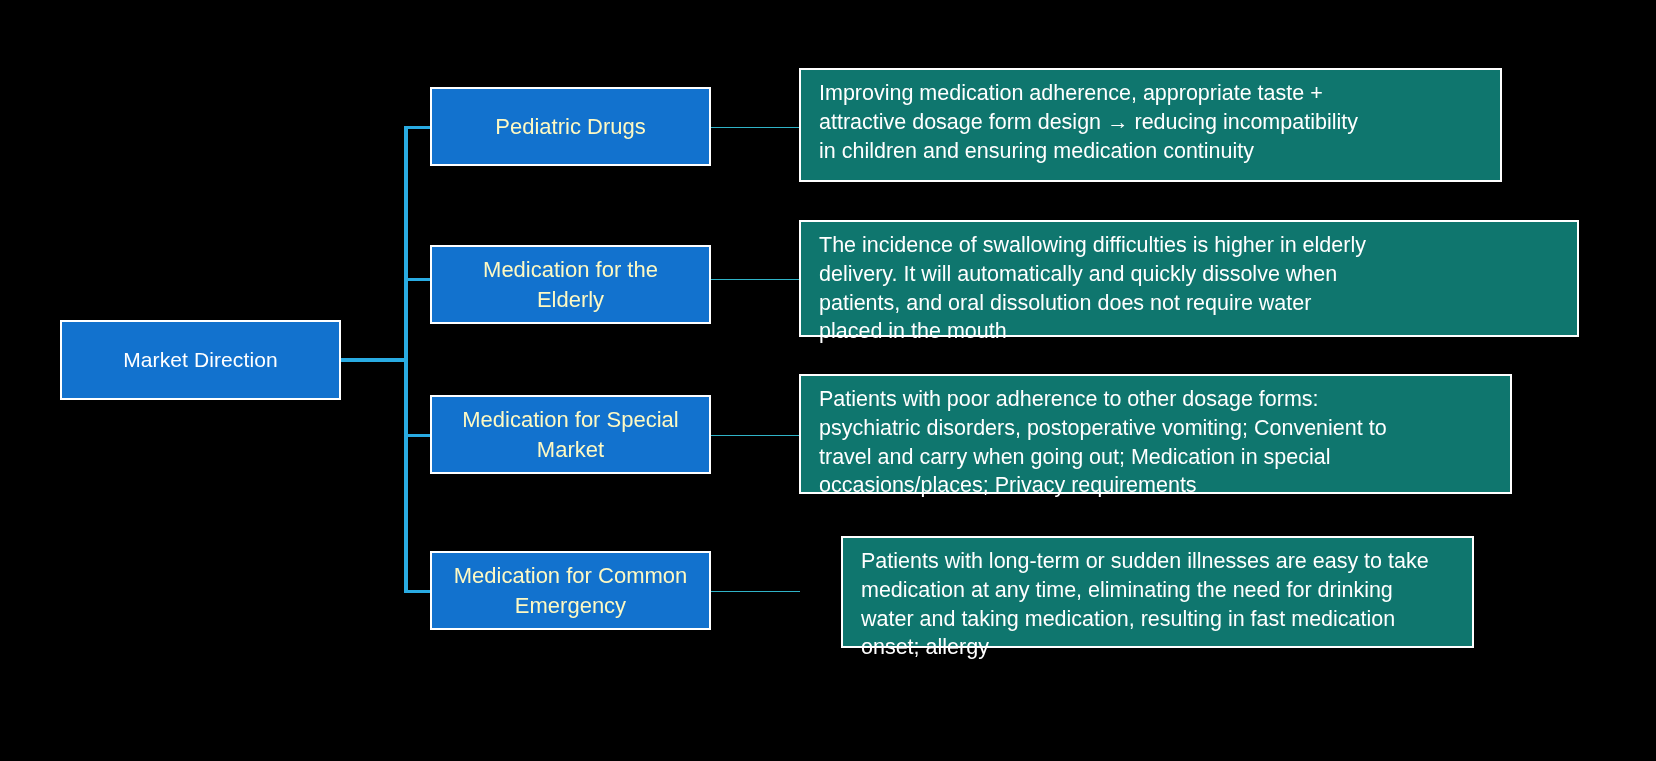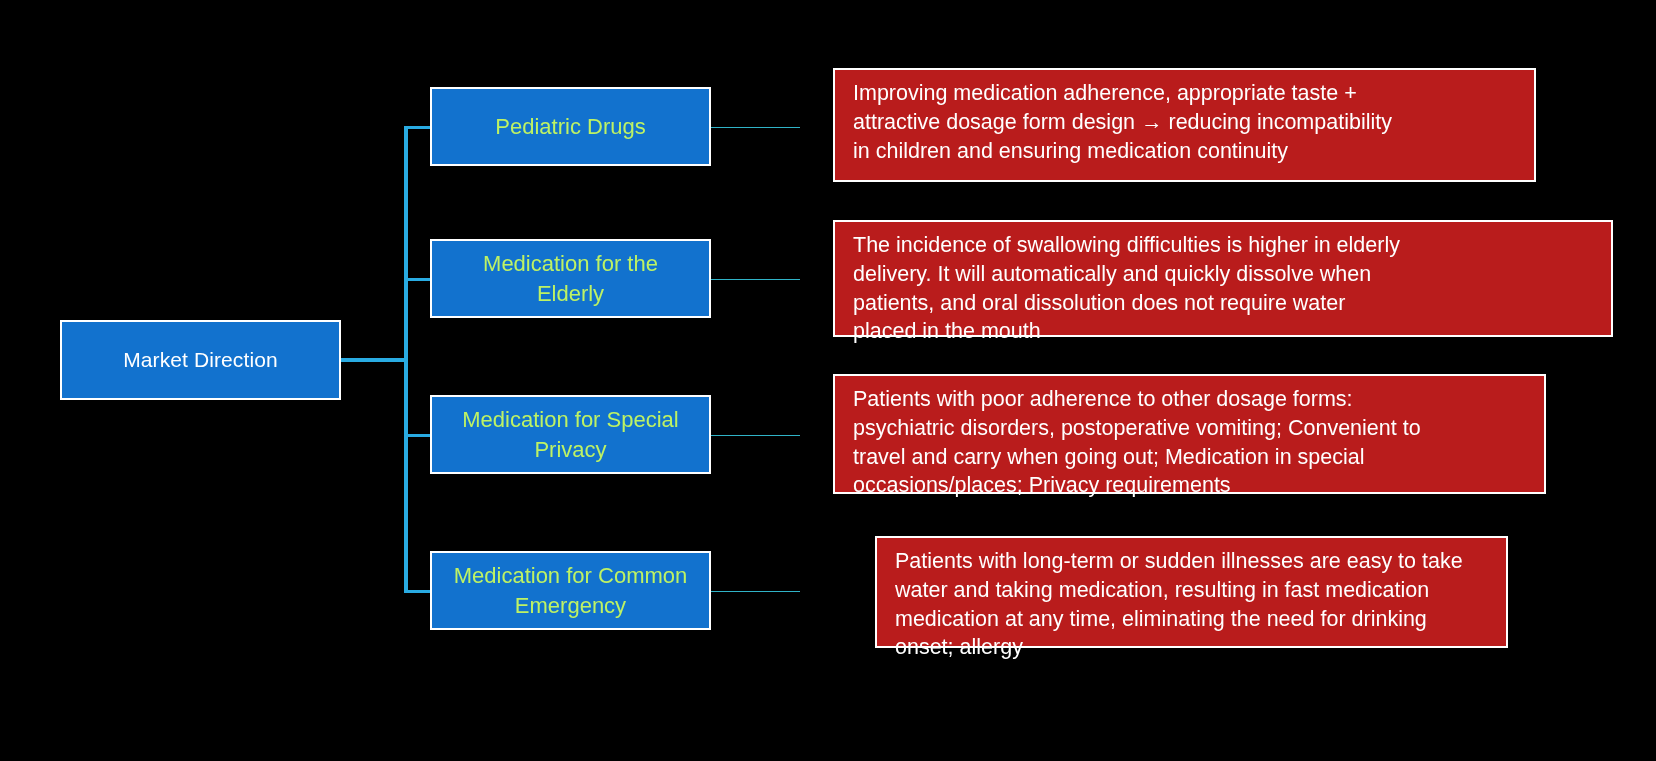--- a/index.html
+++ b/index.html
@@ -45,43 +45,42 @@
     left: 430px;
     width: 281px;
     height: 79px;
     background: #1272CE;
     border: 2px solid #FFFFFF;
     box-sizing: border-box;
     display: flex;
     align-items: center;
     justify-content: center;
     text-align: center;
-    color: #bef264;
+    color: #fef9c3;
     font-size: 22px;
     line-height: 1.32;
     padding: 0 6px;
   }
   .branch-node span { display: block; }
   .branch-1 { top: 87px; }
-  .branch-2 { top: 239px; }
+  .branch-2 { top: 245px; }
   .branch-3 { top: 395px; }
   .branch-4 { top: 551px; }
 
   
   .detail-node {
     position: absolute;
-    background: #b91c1c;
+    background: #0f766e;
     border: 2px solid #FFFFFF;
     box-sizing: border-box;
     color: #FFFFFF;
     font-size: 21.5px;
     line-height: 1.34;
     padding: 9px 16px 0 18px;
     overflow: visible;
-    margin-left: 34px;
   }
   .detail-1 { left: 799px; top: 68px;  width: 703px; height: 114px; }
   .detail-2 { left: 799px; top: 220px; width: 780px; height: 117px; }
   .detail-3 { left: 799px; top: 374px; width: 713px; height: 120px; }
   .detail-4 { left: 841px; top: 536px; width: 633px; height: 112px; }
 
   
   .conn {
     position: absolute;
     background: #29ABE2;
@@ -161,36 +160,36 @@
   <div class="detail-node detail-2">
     <div>The incidence of swallowing difficulties is higher in elderly</div>
     <div>delivery. It will automatically and quickly dissolve when</div>
     <div>patients, and oral dissolution does not require water</div>
     <div>placed in the mouth</div>
   </div>
 
   <div class="branch-node branch-3">
     <div>
       <span>Medication for Special</span>
-      <span>Privacy</span>
+      <span>Market</span>
     </div>
   </div>
   <div class="detail-node detail-3">
     <div>Patients with poor adherence to other dosage forms:</div>
     <div>psychiatric disorders, postoperative vomiting; Convenient to</div>
     <div>travel and carry when going out; Medication in special</div>
     <div>occasions/places; Privacy requirements</div>
   </div>
 
   <div class="branch-node branch-4">
     <div>
       <span>Medication for Common</span>
       <span>Emergency</span>
     </div>
   </div>
   <div class="detail-node detail-4">
     <div>Patients with long-term or sudden illnesses are easy to take</div>
+    <div>medication at any time, eliminating the need for drinking</div>
     <div>water and taking medication, resulting in fast medication</div>
-    <div>medication at any time, eliminating the need for drinking</div>
     <div>onset; allergy</div>
   </div>
 
 </div>
 
 </body></html>

